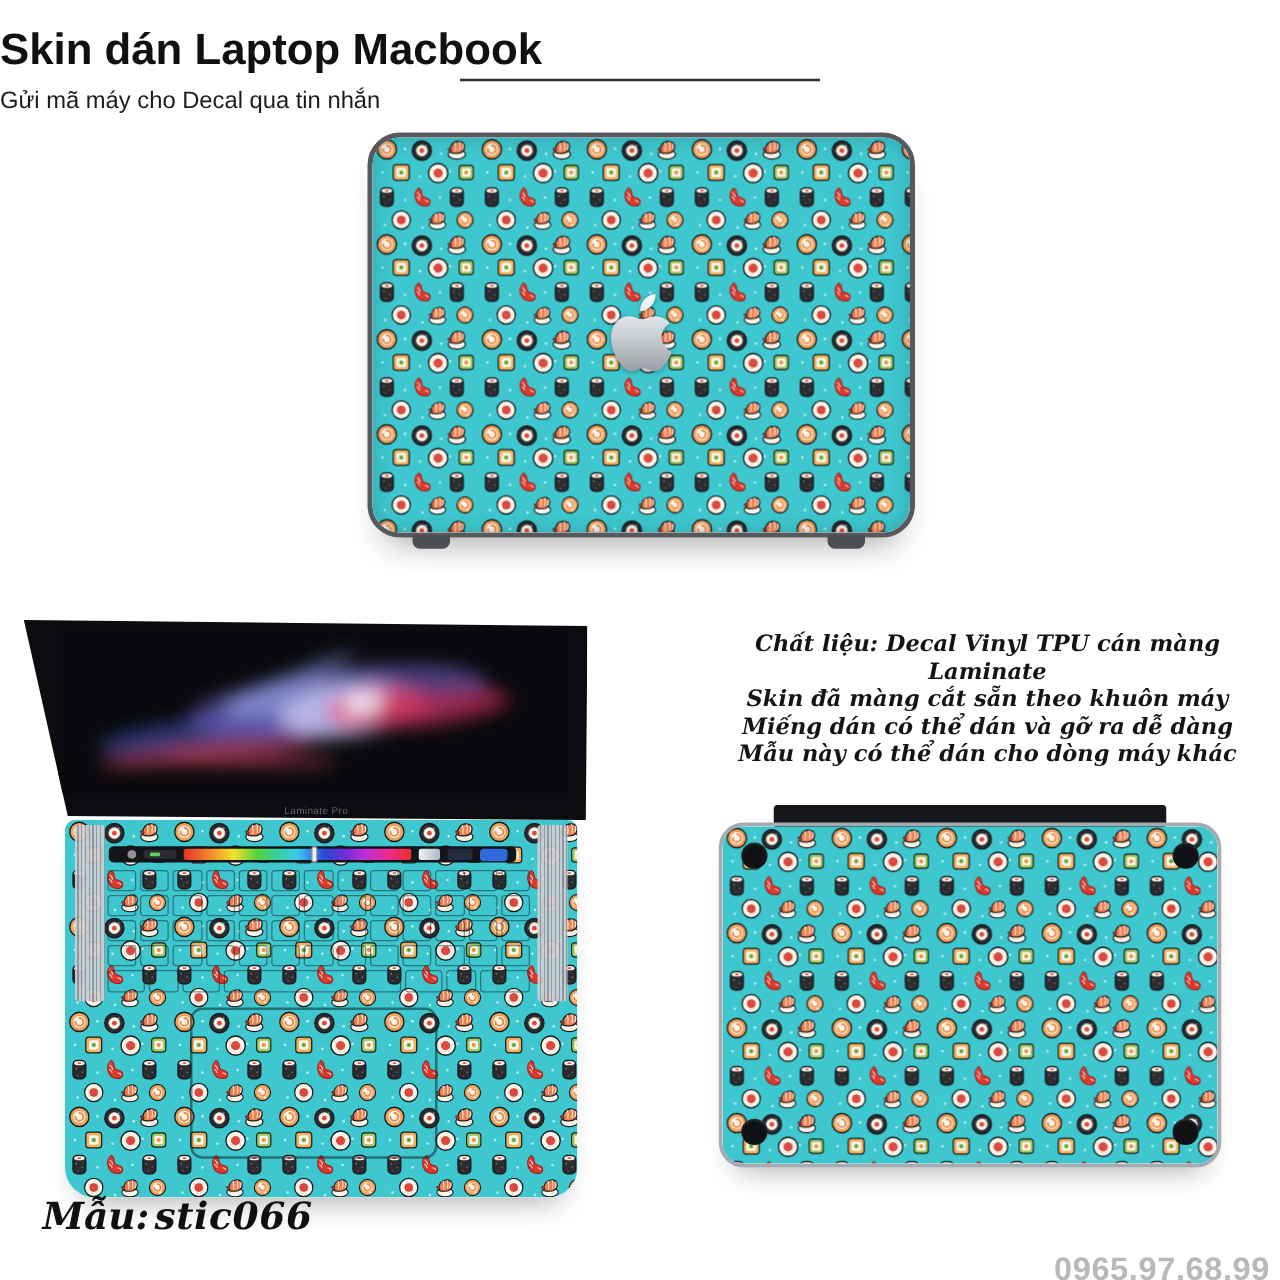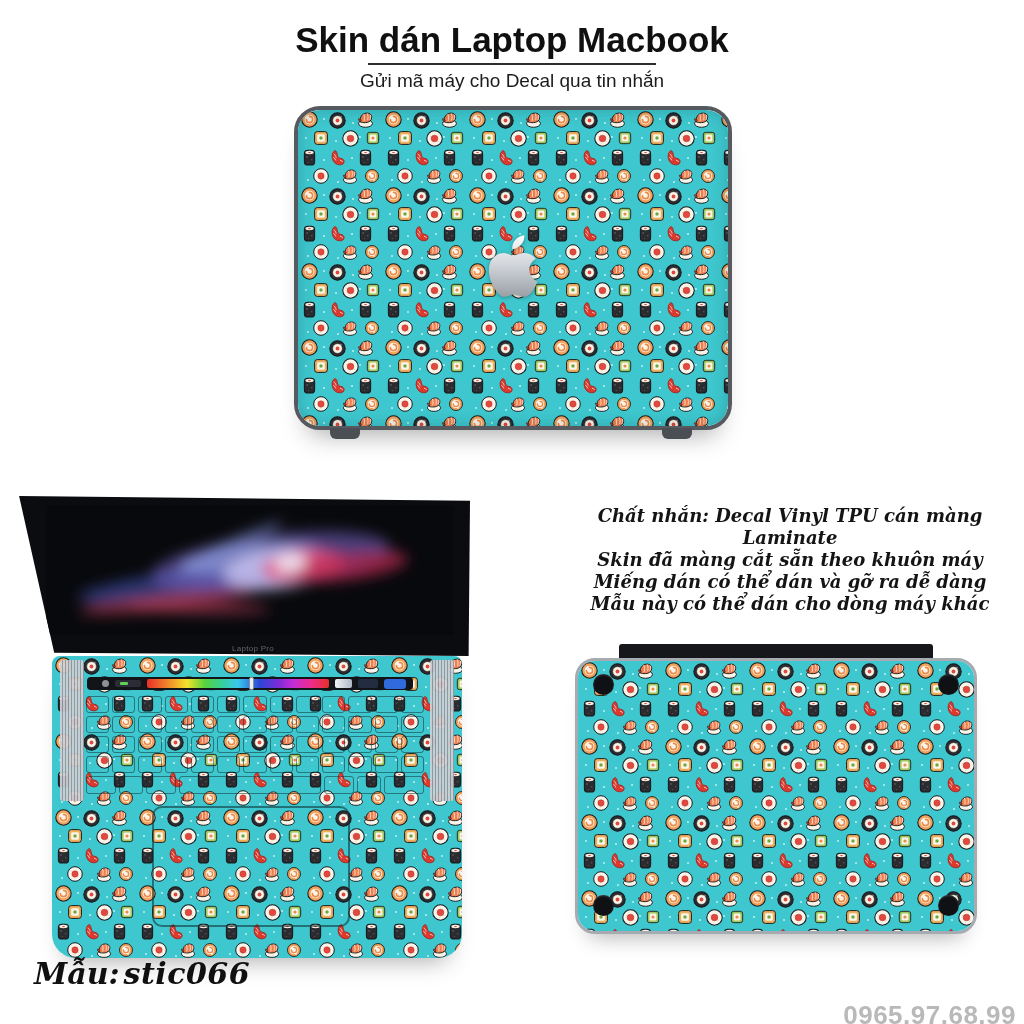--- a/index.html
+++ b/index.html
@@ -1,21 +1,21 @@
 <!DOCTYPE html>
 <html><head>
 <meta charset="utf-8">
 <style>
   *{box-sizing:border-box;margin:0;padding:0;}
   body{margin:0;background:#ffffff;}
   .page{position:relative;width:1024px;height:1024px;background:#fff;overflow:hidden;
         font-family:"Liberation Sans",sans-serif;}
 
   
-  .header{position:absolute;top:22px;left:0;width:100%;text-align:center;}
+  .header{position:absolute;top:22px;left:0;width:100%;}
   .title{font-size:35px;font-weight:700;color:#101010;line-height:1.05;}
   .underline{width:288px;height:2px;background:#2e2e2e;margin:4px auto 5px;}
   .subtitle{font-size:19px;color:#1c1c1c;}
 
   
   .patfill{position:absolute;inset:0;width:100%;height:100%;display:block;}
 
   
   .lid-wrap{position:absolute;left:294px;top:106px;width:438px;height:336px;}
   .lid{position:absolute;left:0;top:0;width:438px;height:324px;border:4px solid #56595e;
@@ -206,21 +206,21 @@
           <ellipse cx="225" cy="58" rx="120" ry="26" fill="#7a68cc" opacity=".55"></ellipse>
           <ellipse cx="205" cy="52" rx="70" ry="14" fill="#9aa8ea" opacity=".6"></ellipse>
           <ellipse cx="232" cy="66" rx="55" ry="20" fill="#c9c4f0" opacity=".8"></ellipse>
           <ellipse cx="258" cy="66" rx="42" ry="16" fill="#e44a78" opacity=".85"></ellipse>
           <ellipse cx="300" cy="72" rx="62" ry="14" fill="#b82650" opacity=".7"></ellipse>
           <ellipse cx="185" cy="40" rx="60" ry="7" fill="#8898e0" opacity=".5" transform="rotate(-18 185 40)"></ellipse>
           <ellipse cx="150" cy="95" rx="70" ry="6" fill="#d84868" opacity=".5" transform="rotate(8 150 95)"></ellipse>
           <ellipse cx="245" cy="62" rx="16" ry="9" fill="#f2ecfa" opacity=".9"></ellipse>
         </g>
       </svg>
-      <div class="brand">Laptop Pro</div>
+      <div class="brand">Laminate Pro</div>
     </div>
 
     <div class="deck">
       <svg class="patfill">
           <rect width="100%" height="100%" fill="url(#sushiPat)"></rect>
         </svg>
       <div class="spk l"></div>
       <div class="spk r"></div>
       <div class="touchbar">
         <div class="tb-esc"></div>
@@ -293,21 +293,21 @@
           <div class="key" style="flex: 1 1 0%;"></div>
           <div class="key" style="flex: 0 0 30px;"></div>
           <div class="key" style="flex: 0 0 24px;"></div>
           <div class="key" style="flex: 0 0 40px;"></div>
         </div>
       <div class="trackpad"></div>
     </div>
   </div>
 
   <div class="desc">
-    <div>Chất nhắn: Decal Vinyl TPU cán màng Laminate</div>
+    <div>Chất liệu: Decal Vinyl TPU cán màng Laminate</div>
     <div>Skin đã màng cắt sẵn theo khuôn máy</div>
     <div>Miếng dán có thể dán và gỡ ra dễ dàng</div>
     <div>Mẫu này có thể dán cho dòng máy khác</div>
   </div>
 
   <div class="bottomwrap">
     <div class="hingebar"></div>
     <div class="bpanel">
       <svg class="patfill">
           <rect width="100%" height="100%" fill="url(#sushiPat)"></rect>

